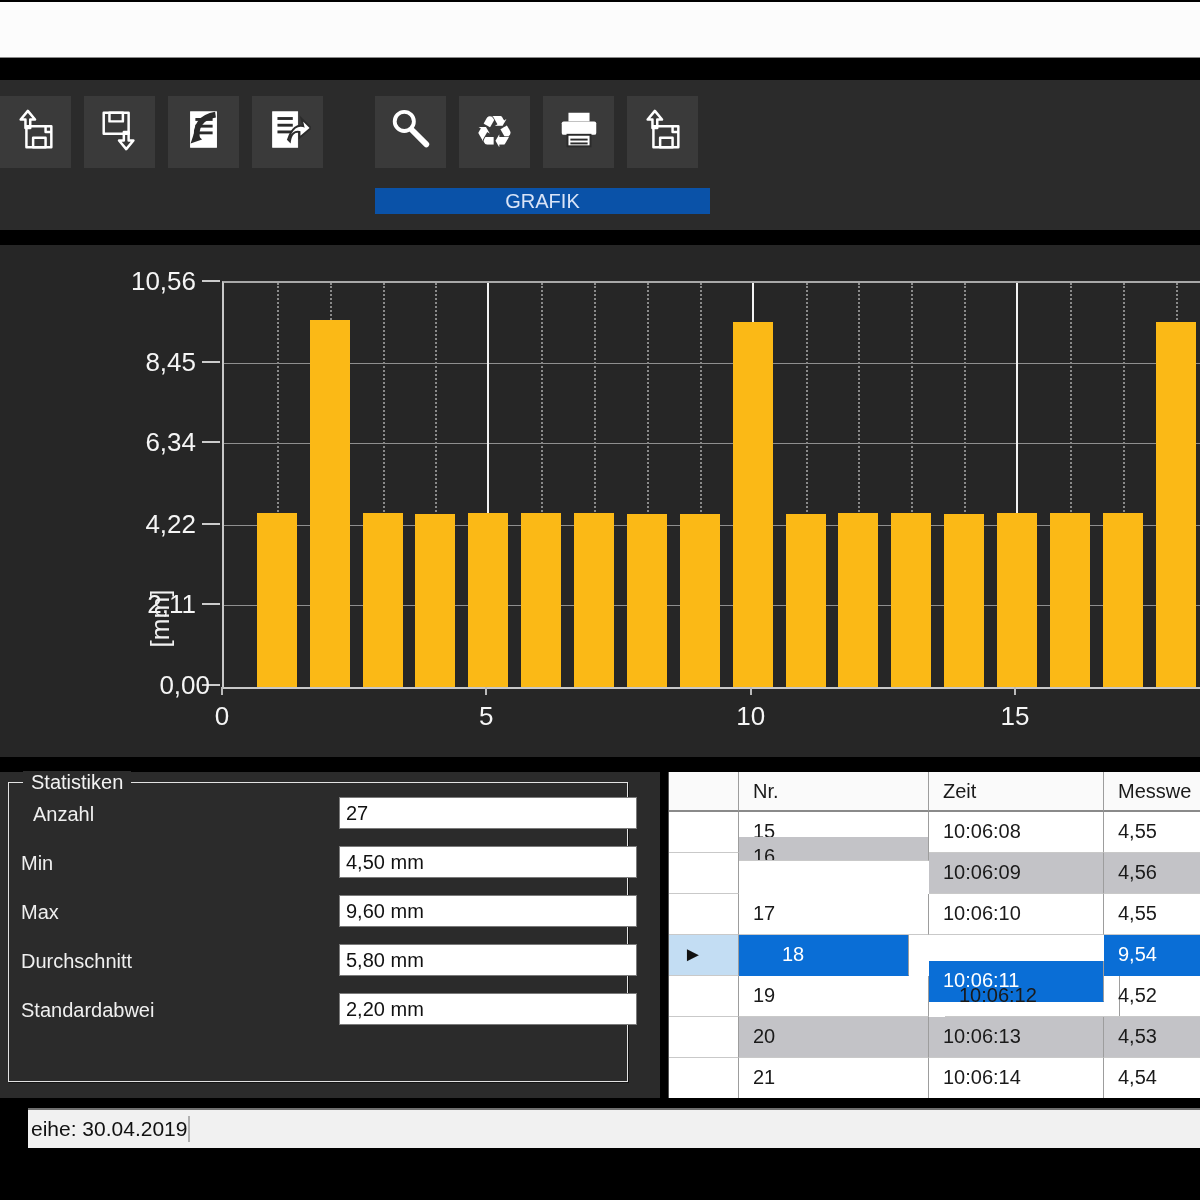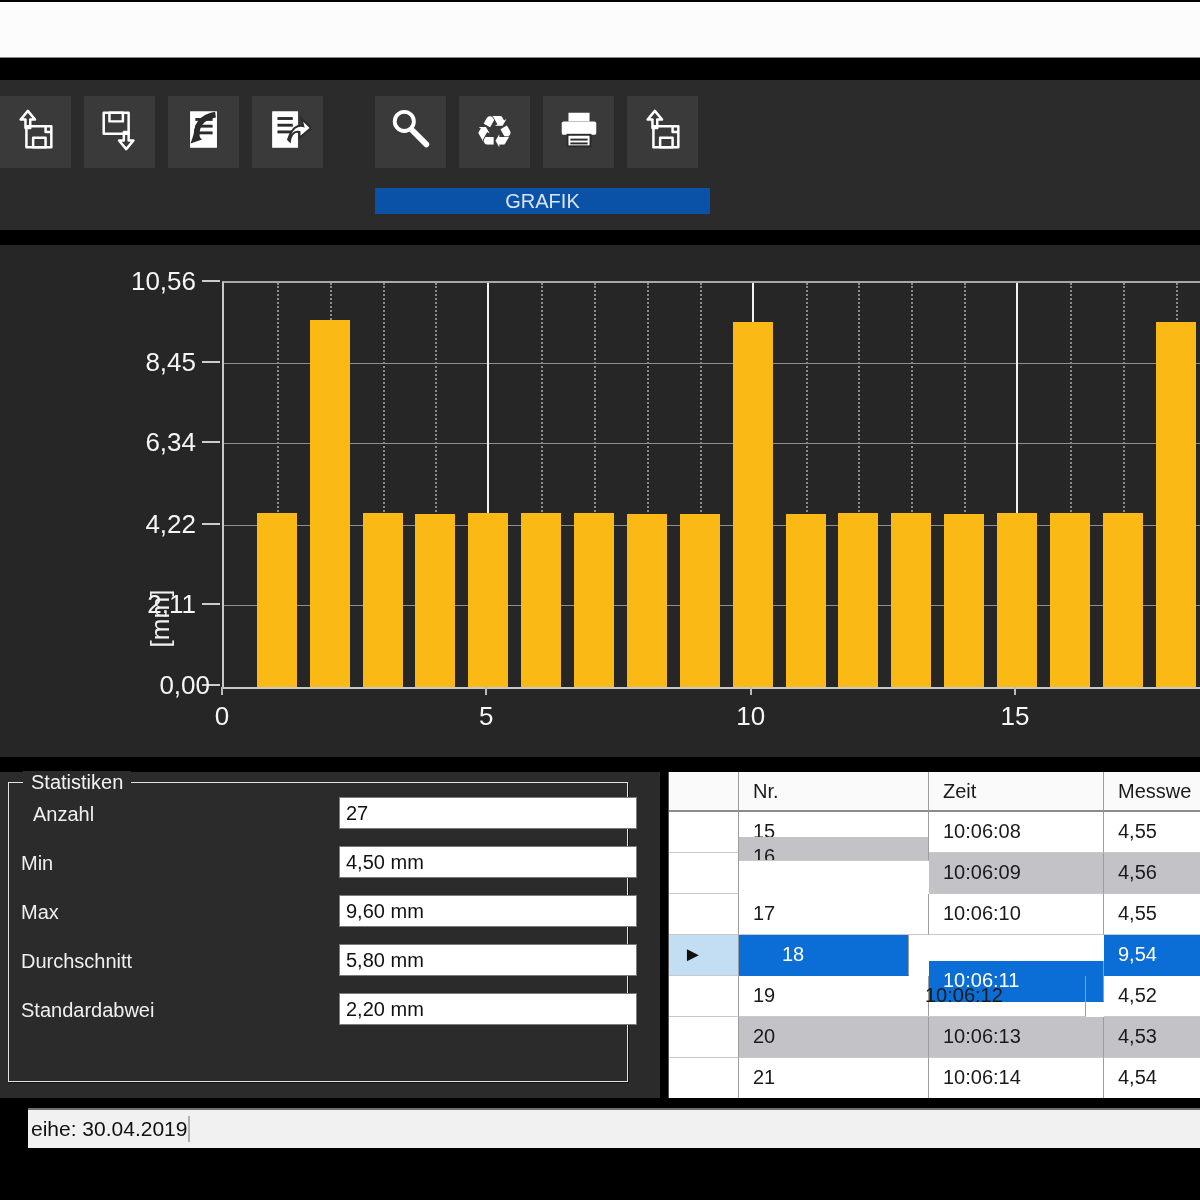--- a/index.html
+++ b/index.html
@@ -245,21 +245,21 @@
       <div class="tcell" style="left: 0px; width: 70px; top: 122px; height: 41px;"></div>
       <div class="tcell" style="left: 70px; width: 190px; top: 122px; height: 41px;">17</div>
       <div class="tcell" style="left: 260px; width: 175px; top: 122px; height: 41px;">10:06:10</div>
       <div class="tcell" style="left: 435px; width: 267px; top: 122px; height: 41px;">4,55</div>
       <div class="tcell selector-selected" style="left: 0px; width: 70px; top: 163px; height: 41px;"><span class="selector-arrow">►</span></div>
       <div class="tcell row-selected" style="left: 70px; width: 170px; top: 163px; height: 41px; padding-left: 43px;">18</div>
       <div class="tcell row-selected" style="left: 260px; width: 175px; top: 163px; height: 41px; margin-top: 26px;">10:06:11</div>
       <div class="tcell row-selected" style="left: 435px; width: 267px; top: 163px; height: 41px;">9,54</div>
       <div class="tcell" style="left: 0px; width: 70px; top: 204px; height: 41px;"></div>
       <div class="tcell" style="left: 70px; width: 190px; top: 204px; height: 41px;">19</div>
-      <div class="tcell" style="left: 242px; width: 175px; top: 204px; height: 41px;">10:06:12</div>
+      <div class="tcell" style="left: 276px; width: 175px; top: 204px; height: 41px;">10:06:12</div>
       <div class="tcell" style="left: 435px; width: 267px; top: 204px; height: 41px;">4,52</div>
       <div class="tcell" style="left: 0px; width: 70px; top: 245px; height: 41px;"></div>
       <div class="tcell row-shaded" style="left: 70px; width: 190px; top: 245px; height: 41px;">20</div>
       <div class="tcell row-shaded" style="left: 260px; width: 175px; top: 245px; height: 41px;">10:06:13</div>
       <div class="tcell row-shaded" style="left: 435px; width: 267px; top: 245px; height: 41px;">4,53</div>
       <div class="tcell" style="left: 0px; width: 70px; top: 286px; height: 41px;"></div>
       <div class="tcell" style="left: 70px; width: 190px; top: 286px; height: 41px;">21</div>
       <div class="tcell" style="left: 260px; width: 175px; top: 286px; height: 41px;">10:06:14</div>
       <div class="tcell" style="left: 435px; width: 267px; top: 286px; height: 41px;">4,54</div>
     </div>

